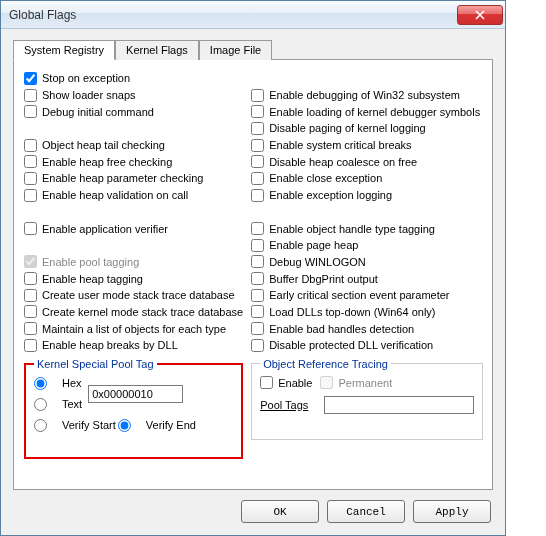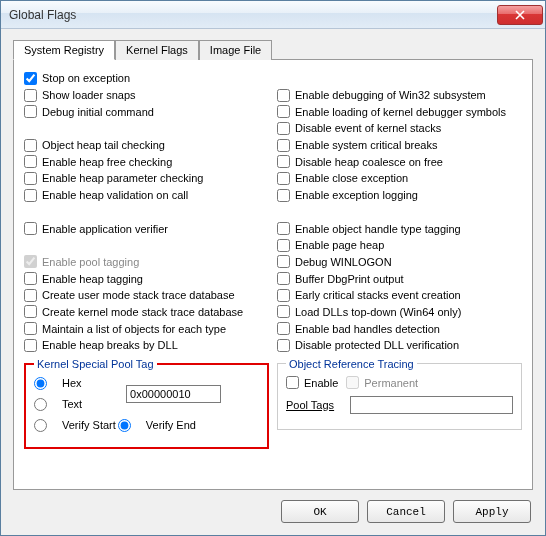--- a/index.html
+++ b/index.html
@@ -6,21 +6,21 @@
   html, body { margin: 0; padding: 0; }
   body {
     font-family: "Segoe UI", Tahoma, sans-serif;
     font-size: 11px;
     background: #fff;
     width: 546px;
     height: 536px;
     overflow: hidden;
   }
   .window {
-    width: 546px;
+    width: 506px;
     height: 536px;
     border: 1px solid #5a7fa0;
     background: #f0f0f0;
     position: relative;
     display: flex;
     flex-direction: column;
   }
   .titlebar {
     height: 28px;
     background: linear-gradient(to bottom, #f8fbfe 0%, #e8f0f8 45%, #d6e4f2 46%, #e2ecf6 100%);
@@ -102,21 +102,21 @@
   .chk.disabled { color: #888; }
   .chk input[type=checkbox] {
     margin: 0 5px 0 0;
     width: 13px;
     height: 13px;
   }
   .spacer { height: 16.7px; }
   fieldset {
     border: 1px solid #ccc;
     margin: 4px 0 0 0;
-    padding: 4px 8px 12px 8px;
+    padding: 4px 8px 22px 8px;
     font-size: 11px;
   }
   fieldset.highlight {
     border: 2px solid #e00000;
   }
   legend {
     padding: 0 3px;
     color: #003399;
     font-size: 11px;
   }
@@ -280,21 +280,21 @@
               <div class="pool-left">
                 <label class="radio-row">
                     <input type="radio" name="pooltype" checked="" style="">
                     <span>Hex</span>
                   </label>
                 <label class="radio-row">
                     <input type="radio" name="pooltype" style="">
                     <span>Text</span>
                   </label>
               </div>
-              <div style="display:flex;align-items:center;justify-content:center;">
+              <div style="display:flex;align-items:center;">
                 <input class="pool-input" value="0x00000010" style="">
               </div>
               <div class="pool-verify">
                 <label class="radio-row">
                     <input type="radio" name="poolverify" style="">
                     <span>Verify Start</span>
                   </label>
                 <label class="radio-row">
                     <input type="radio" name="poolverify" checked="" style="">
                     <span>Verify End</span>
@@ -309,21 +309,21 @@
           <label class="chk">
               <input type="checkbox" style="">
               <span>Enable debugging of Win32 subsystem</span>
             </label>
           <label class="chk">
               <input type="checkbox" style="">
               <span>Enable loading of kernel debugger symbols</span>
             </label>
           <label class="chk">
               <input type="checkbox" style="">
-              <span>Disable event of kernel stacks</span>
+              <span>Disable paging of kernel logging</span>
             </label>
           <label class="chk">
               <input type="checkbox" style="">
               <span>Enable system critical breaks</span>
             </label>
           <label class="chk">
               <input type="checkbox" style="">
               <span>Disable heap coalesce on free</span>
             </label>
           <label class="chk">
@@ -346,21 +346,21 @@
           <label class="chk">
               <input type="checkbox" style="">
               <span>Debug WINLOGON</span>
             </label>
           <label class="chk">
               <input type="checkbox" style="">
               <span>Buffer DbgPrint output</span>
             </label>
           <label class="chk">
               <input type="checkbox" style="">
-              <span>Early critical stacks event creation</span>
+              <span>Early critical section event parameter</span>
             </label>
           <label class="chk">
               <input type="checkbox" style="">
               <span>Load DLLs top-down (Win64 only)</span>
             </label>
           <label class="chk">
               <input type="checkbox" style="">
               <span>Enable bad handles detection</span>
             </label>
           <label class="chk">

